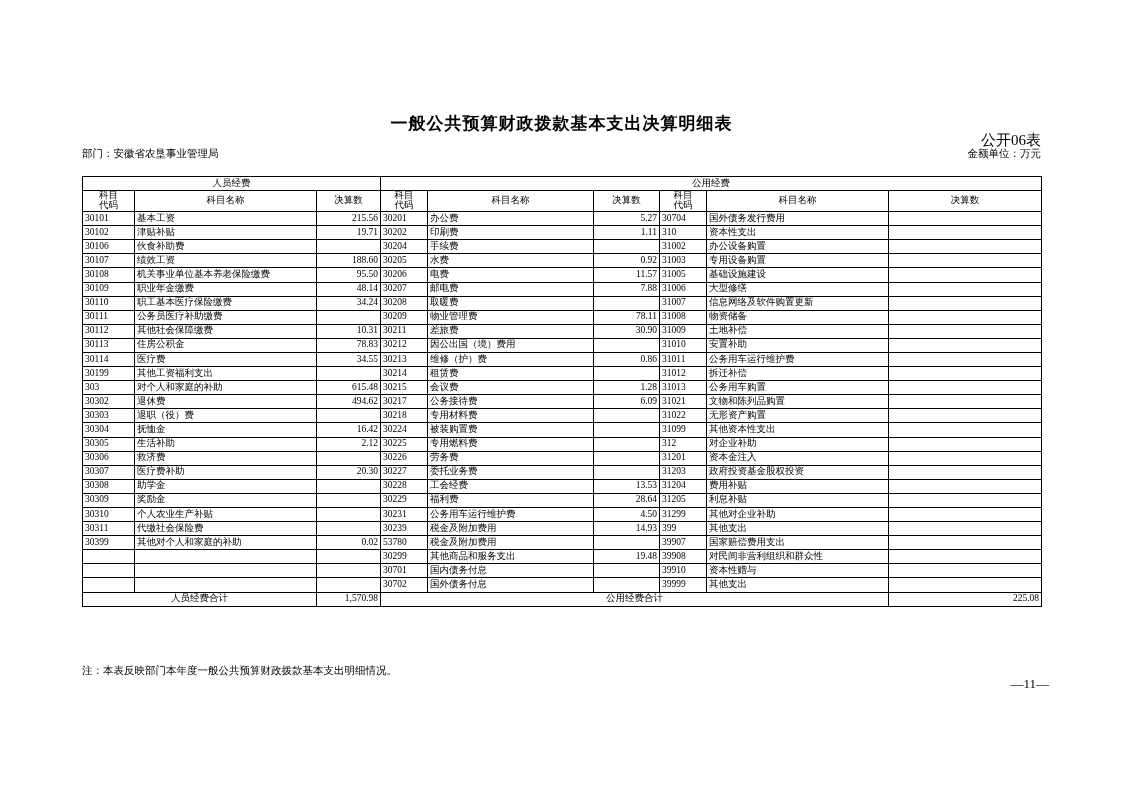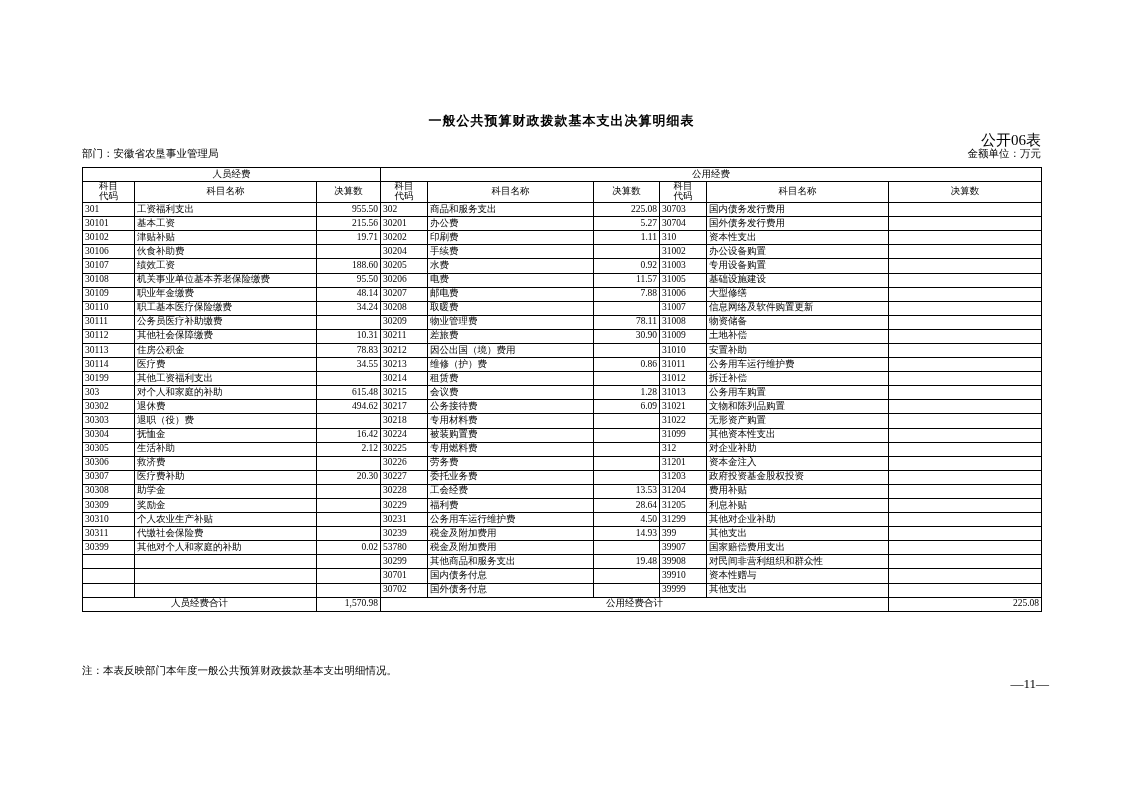--- a/index.html
+++ b/index.html
@@ -14,21 +14,21 @@
   .page {
     position:absolute;
     left:0; top:0;
     width:1123px; height:794px;
   }
   .title {
     position:absolute;
     left:0; top:112px;
     width:1123px;
     text-align:center;
-    font-size:13px;
+    font-size:17px;
     font-weight:bold;
     font-family:"DejaVu Sans", sans-serif;
     letter-spacing:1px;
   }
   .sheet-no {
     position:absolute;
     right:82px; top:131px;
     font-size:15px;
   }
   .dept {
@@ -36,21 +36,21 @@
     left:82px; top:147px;
     font-size:10.5px;
   }
   .unit {
     position:absolute;
     right:82px; top:147px;
     font-size:10.5px;
   }
   table.main {
     position:absolute;
-    left:82px; top:167px;
+    left:82px; top:176px;
     width:959px;
     border-collapse:collapse;
     table-layout:fixed;
   }
   table.main td, table.main th {
     border:1px solid #000;
     font-size:9.5px;
     line-height:1.05;
     padding:0 2px;
     height:13.1px;
@@ -127,31 +127,20 @@
         <td class="col-head">科目名称</td>
         <td class="col-head">决算数</td>
         <td class="col-head"><span>科目</span><br><span>代码</span></td>
         <td class="col-head">科目名称</td>
         <td class="col-head">决算数</td>
         <td class="col-head"><span>科目</span><br><span>代码</span></td>
         <td class="col-head">科目名称</td>
         <td class="col-head">决算数</td>
       </tr>
 
-      <tr>
-          <td class="code">301</td>
-          <td class="name">工资福利支出</td>
-          <td class="num">955.50</td>
-          <td class="code">302</td>
-          <td class="name">商品和服务支出</td>
-          <td class="num">225.08</td>
-          <td class="code">30703</td>
-          <td class="name">国内债务发行费用</td>
-          <td class="num"></td>
-        </tr>
         <tr>
           <td class="code">30101</td>
           <td class="name">基本工资</td>
           <td class="num">215.56</td>
           <td class="code">30201</td>
           <td class="name">办公费</td>
           <td class="num">5.27</td>
           <td class="code">30704</td>
           <td class="name">国外债务发行费用</td>
           <td class="num"></td>

